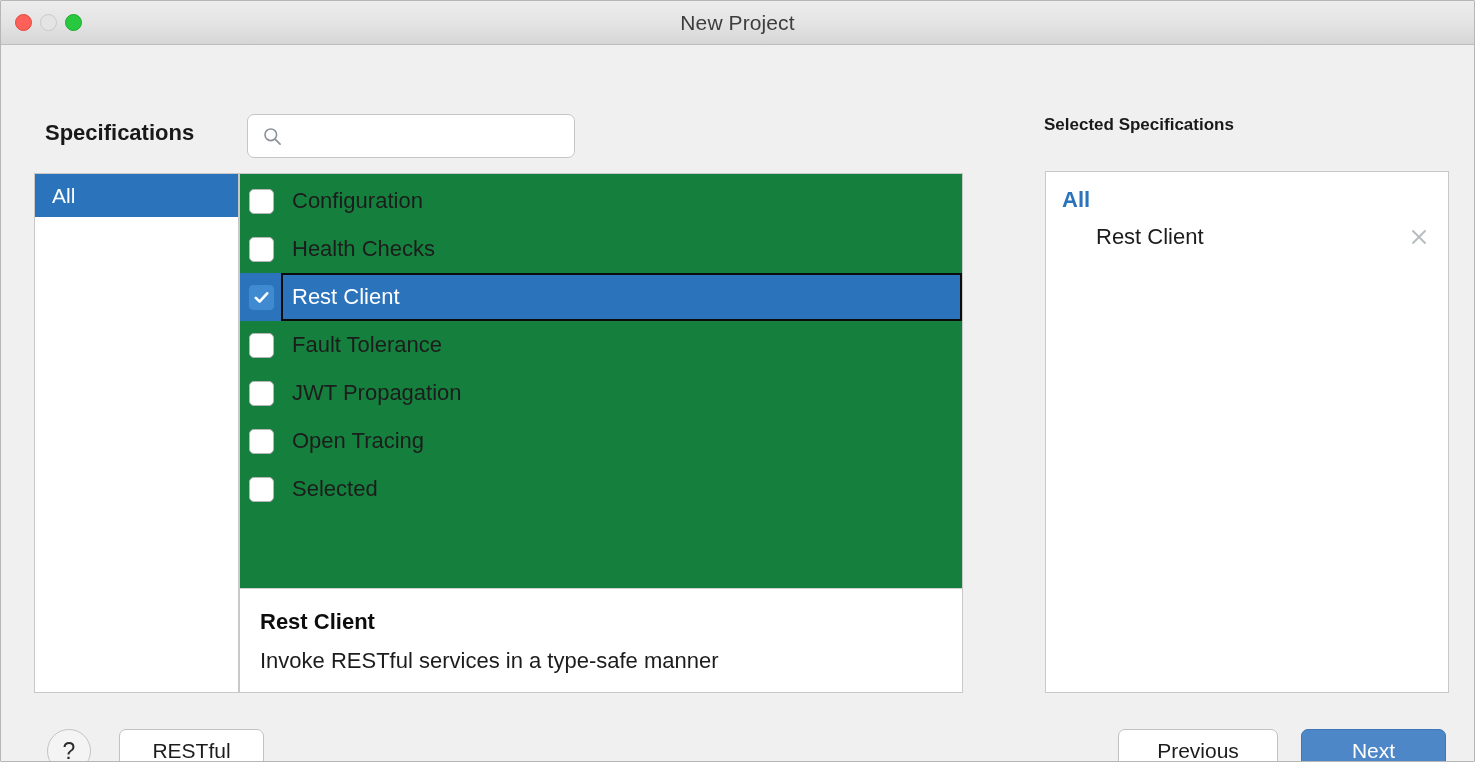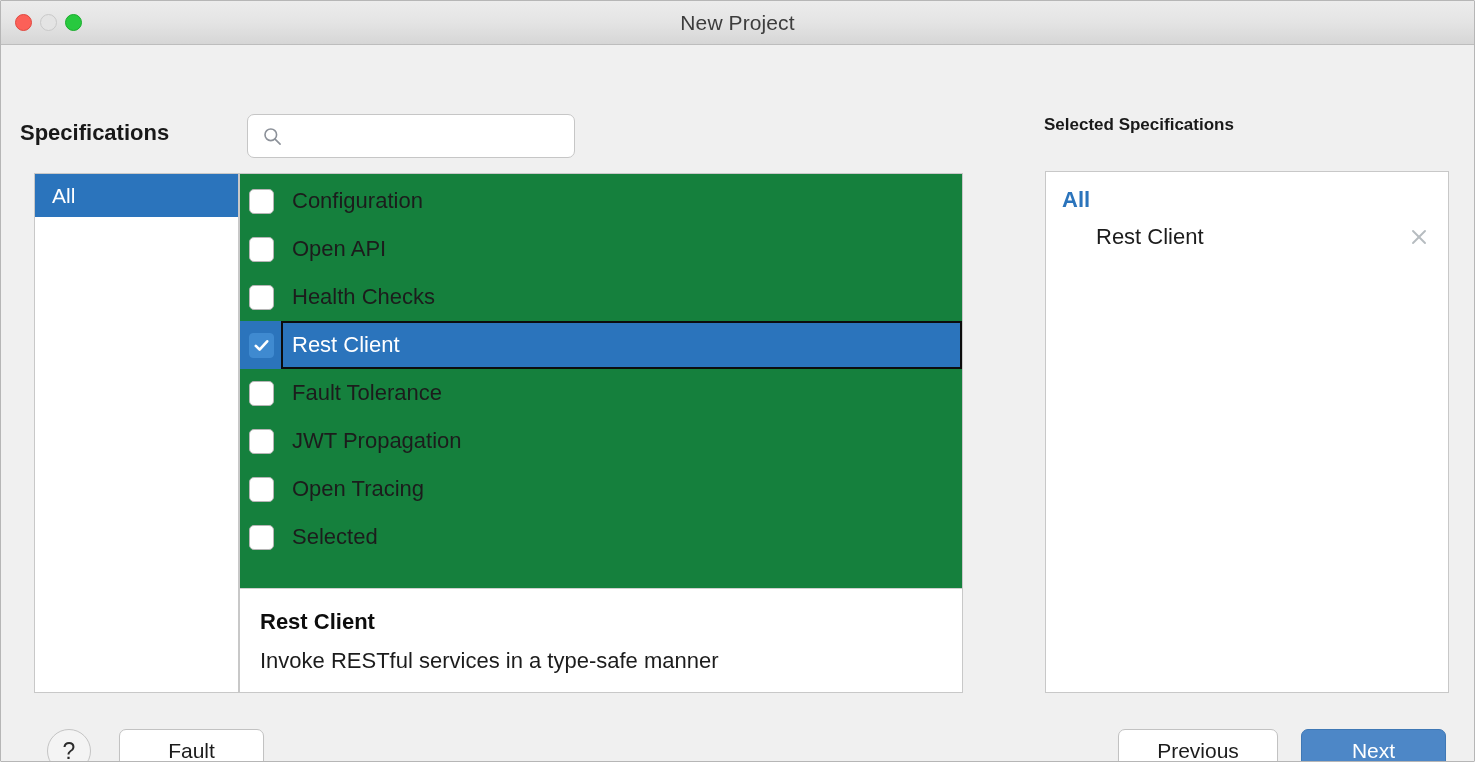--- a/index.html
+++ b/index.html
@@ -62,21 +62,21 @@
   
   .content {
     position: relative;
     height: 718px;
     background: #f0f0f0;
   }
 
   
   .hdr-specs {
     position: absolute;
-    left: 19px;
+    left: 44px;
     top: 75px;
     font-size: 22px;
     font-weight: bold;
     color: #191919;
   }
   .hdr-selected {
     position: absolute;
     left: 1043px;
     top: 70px;
     font-size: 17px;
@@ -350,24 +350,20 @@
     </div>
 
     <div class="list-panel">
       <div class="list-scroll">
 
         <div class="row">
           <div class="cb"></div>
           <div class="lbl">Configuration</div>
         </div>
 
-        <div class="row">
-          <div class="cb"></div>
-          <div class="lbl">Open API</div>
-        </div>
 
         <div class="row">
           <div class="cb"></div>
           <div class="lbl">Health Checks</div>
         </div>
 
         <div class="row sel">
           <div class="cb">
             <svg class="check" viewBox="0 0 18 18">
               <polyline points="3,9.4 7,13.4 15,4.6" fill="none" stroke="#ffffff" stroke-width="2.8" stroke-linecap="round" stroke-linejoin="round"></polyline>
@@ -413,21 +409,21 @@
           <line x1="5" y1="5" x2="17" y2="17" stroke="#b6bcc0" stroke-width="1.9" stroke-linecap="round"></line>
           <line x1="17" y1="5" x2="5" y2="17" stroke="#b6bcc0" stroke-width="1.9" stroke-linecap="round"></line>
         </svg>
       </div>
     </div>
 
     <div class="help-btn">
       <span>?</span>
     </div>
     <div class="btn cancel">
-      <span>Fault</span>
+      <span>RESTful</span>
     </div>
     <div class="btn previous">
       <span>Previous</span>
     </div>
     <div class="btn next">
       <span>Next</span>
     </div>
 
   </div>
 </div>

